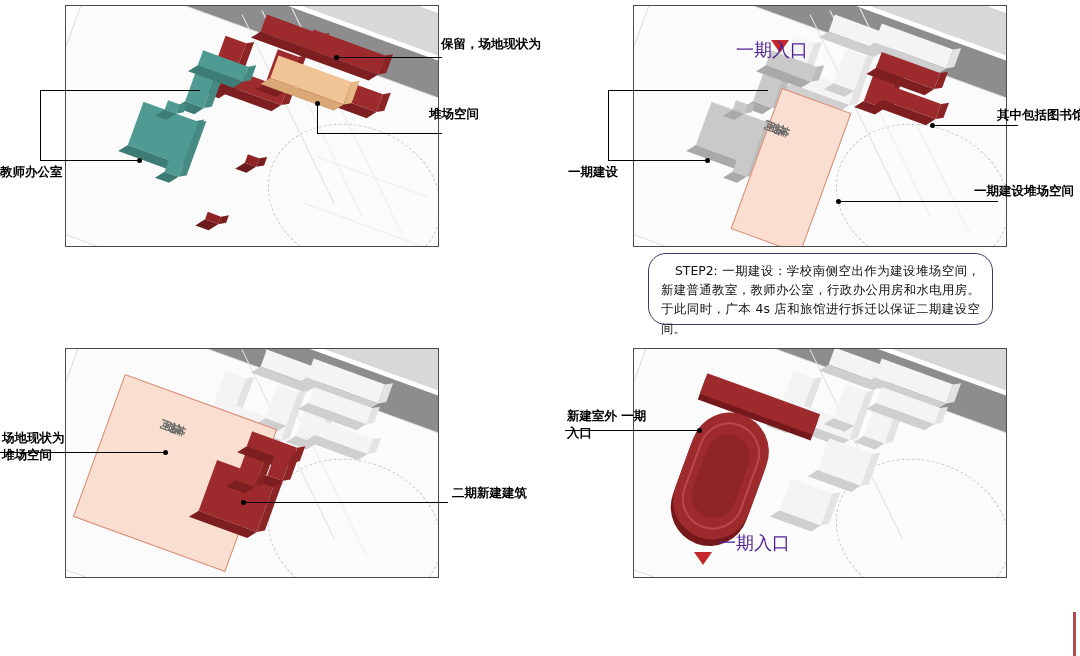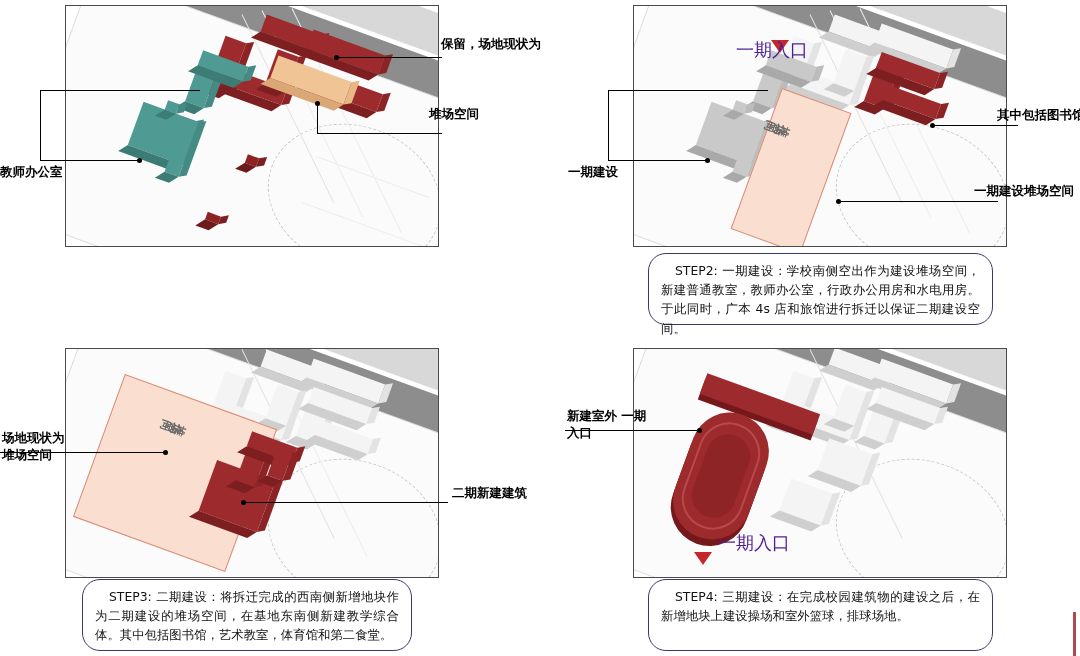--- a/index.html
+++ b/index.html
@@ -445,23 +445,20 @@
 
     <div class="lead-h" style="left:0px;top:122px;width:167px;"></div>
     <div class="dot" style="left:163px;top:120px;"></div>
     <div class="anno two" style="left:2px;top:100px;">场地现状为
 堆场空间</div>
 
     <div class="lead-h" style="left:243px;top:172px;width:205px;"></div>
     <div class="dot" style="left:241px;top:170px;"></div>
     <div class="anno" style="left:452px;top:155px;">二期新建建筑</div>
 
-    <div class="caption" style="left:82px;top:249px;width:330px;height:72px;">
-      <p><span class="ind"></span><span>STEP3: 二期建设：将拆迁完成的西南侧新增地块作为二期建设的堆场空间，在基地东南侧新建教学综合体。其中包括图书馆，艺术教室，体育馆和第二食堂。</span></p>
-    </div>
   </div>
 
   <div class="panel" style="left:540px;top:330px;width:540px;height:326px;">
 
     <div class="viewport" style="left:93px;top:18px;width:372px;height:228px;">
       <div class="scene">
         <div class="ground"></div>
 
         <div class="river" style="left:150px;top:-48px;width:520px;height:24px;transform:rotate(20deg);"></div>
         <div class="river2" style="left:150px;top:-70px;width:520px;height:22px;transform:rotate(20deg);"></div>
@@ -530,19 +527,16 @@
       </div>
     </div>
 
     <div class="lead-h" style="left:25px;top:100px;width:136px;"></div>
     <div class="dot" style="left:157px;top:98px;"></div>
     <div class="anno two" style="left:27px;top:78px;width:80px;">新建室外
 一期入口</div>
 
     <div class="ent-label" style="left:178px;top:201px;">一期入口</div>
 
-    <div class="caption" style="left:108px;top:249px;width:345px;height:72px;">
-      <p><span class="ind"></span><span>STEP4: 三期建设：在完成校园建筑物的建设之后，在新增地块上建设操场和室外篮球，排球场地。</span></p>
-    </div>
   </div>
 
   <div class="edge-mark" style="left:1073px;top:612px;height:44px;"></div>
 </div>
 
 </body></html>

